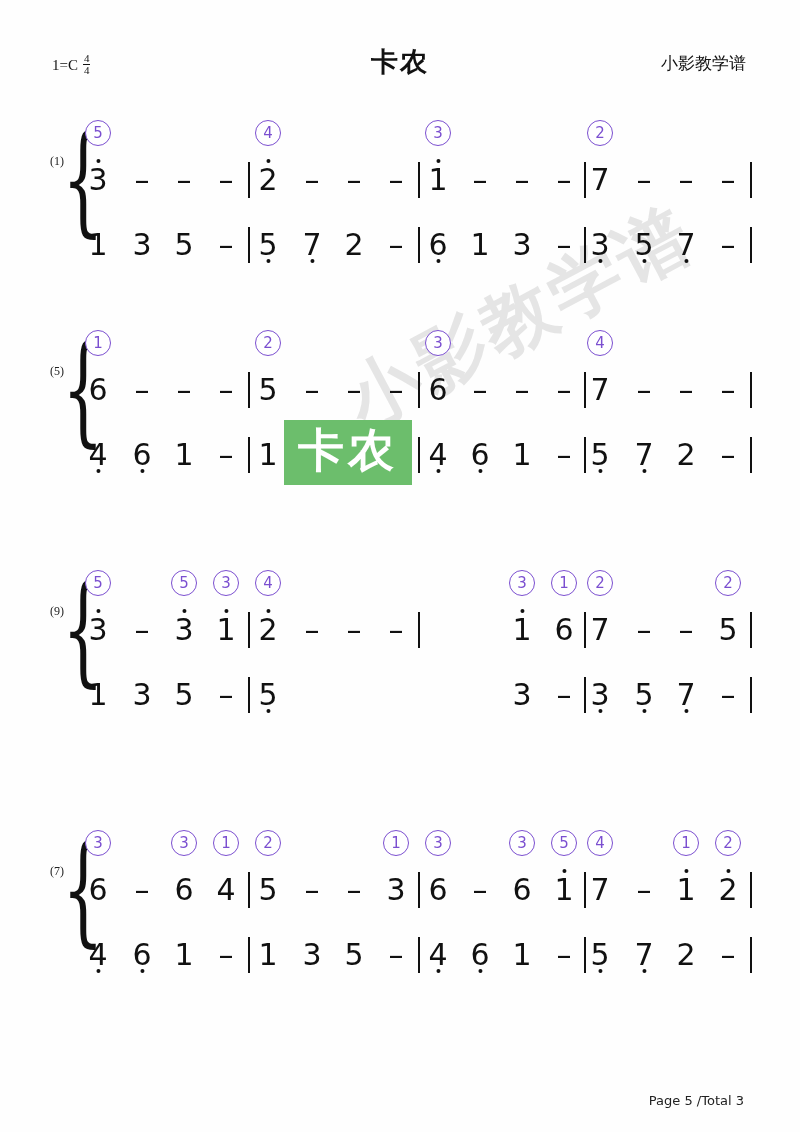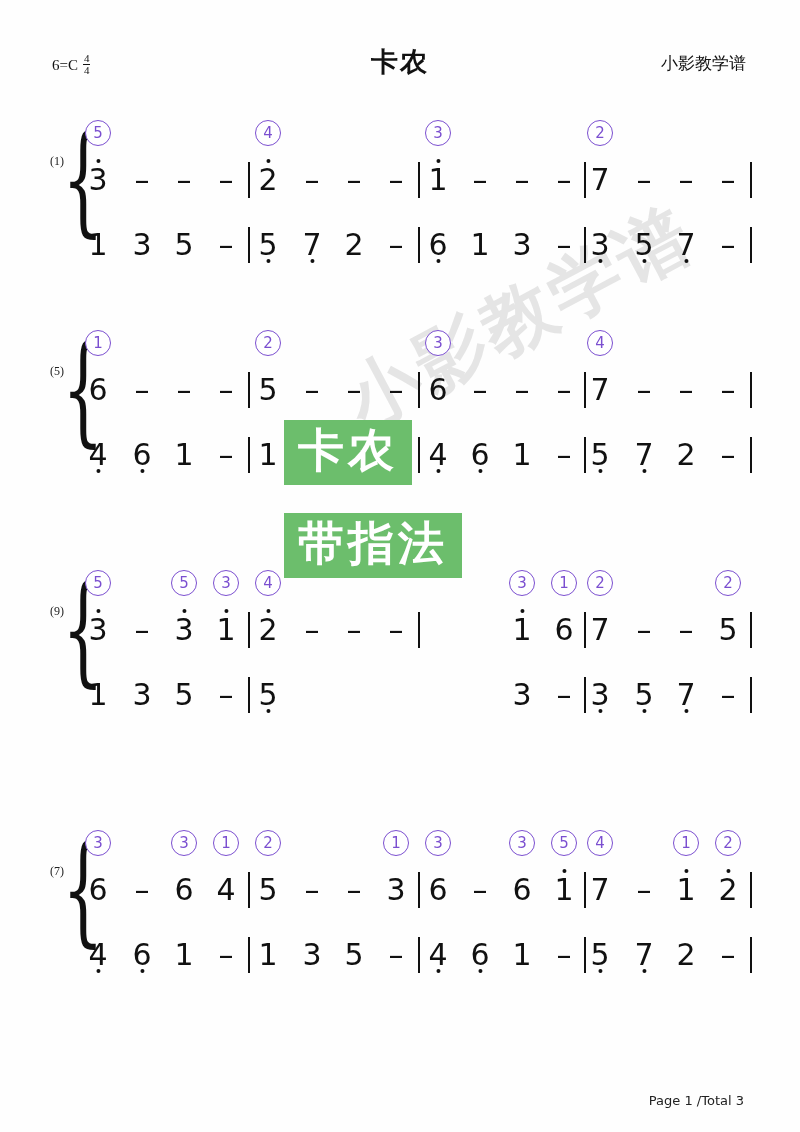--- a/index.html
+++ b/index.html
@@ -206,21 +206,21 @@
     color: #222;
   }
 </style>
 </head>
 <body>
 
 <div class="page">
 
   <div class="header">
     <div class="key-sig">
-      <span>6=C</span>
+      <span>1=C</span>
       <span class="frac">
         <span class="num">4</span>
         <span class="den">4</span>
       </span>
     </div>
     <div class="title">卡农</div>
     <div class="byline">小影教学谱</div>
   </div>
 
   <div class="watermark">小影教学谱</div>
@@ -448,16 +448,16 @@
             <div class="note" style="left: 520px; top: 2px;"><span class="gl"><span>5</span><span class="dot-dn"></span></span></div>
             <div class="note" style="left: 564px; top: 2px;"><span class="gl"><span>7</span><span class="dot-dn"></span></span></div>
             <div class="note" style="left: 606px; top: 2px;"><span class="gl"><span>2</span></span></div>
             <div class="dash" style="left: 648px; top: 2px;">–</div>
             <div class="barline" style="left: 670px;"></div>
           </div>
         </div>
       </div>
     </div>
 
-  <div class="stamps" id="stamps-host"><div class="stamp">卡农</div><br><br><div class="stamp">带指法</div><br></div>
-
-  <div class="footer">Page 1 /Total 3</div>
+  <div class="stamps" id="stamps-host"><div class="stamp">卡农</div><br><br><br></div>
+
+  <div class="footer">Page 5 /Total 3</div>
 </div>
 
 </body></html>

